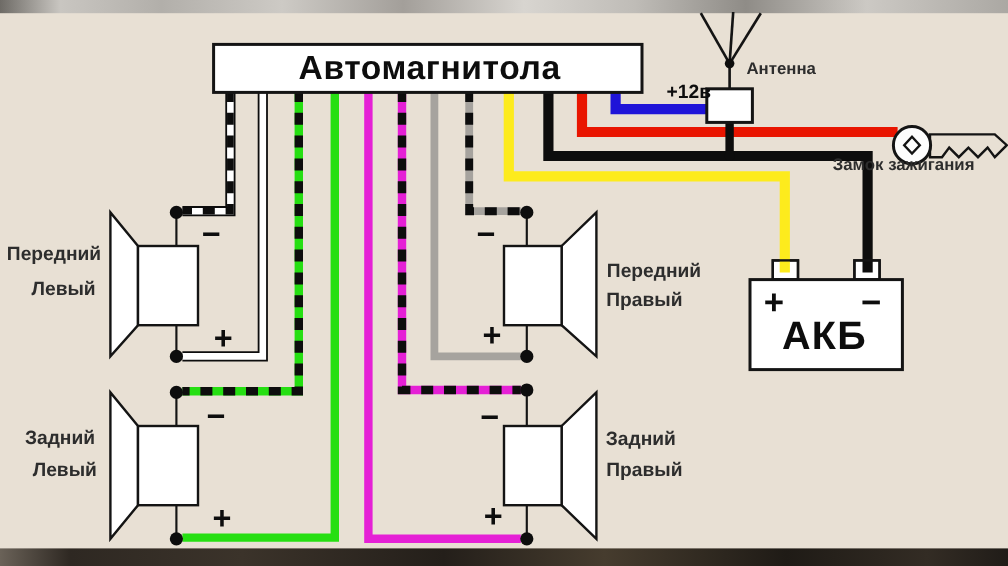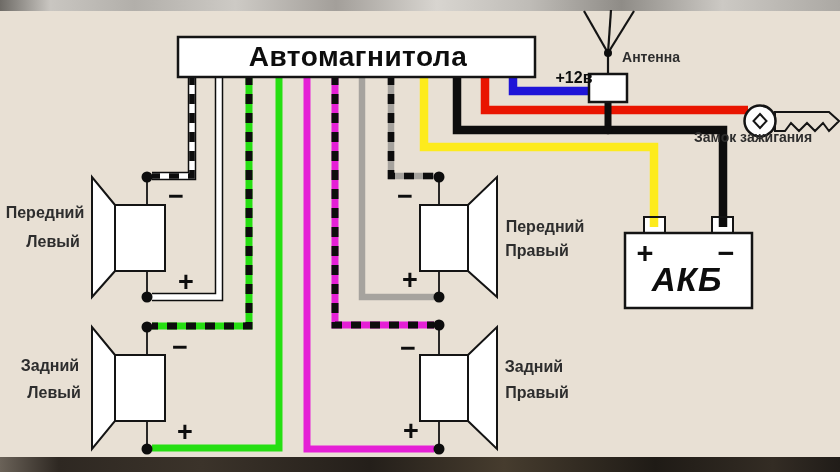--- a/index.html
+++ b/index.html
@@ -155,21 +155,21 @@
   </svg>
 
   <div class="t" id="title-label" style="left:358px; top:57px;">Автомагнитола</div>
 
   <div class="t" id="plus12v-label" style="left:561px; top:78px;margin-left:13px;">+12в</div>
   <div class="t small-lbl lbl" style="left:651px; top:57px;">Антенна</div>
   <div class="t small-lbl lbl" style="left:753px; top:92px;margin-top:45px;">Замок зажигания</div>
 
   <div class="t batt-sign" style="left:645px; top:253px;">+</div>
   <div class="t batt-sign" style="left:726px; top:253px;">−</div>
-  <div class="t" id="akb-label" style="left:687px; top:279px;font-style:italic;">АКБ</div>
+  <div class="t" id="akb-label" style="left:687px; top:279px;">АКБ</div>
 
   <div class="t lbl" style="left:45px; top:213px;">Передний</div>
   <div class="t lbl" style="left:53px; top:242px;">Левый</div>
   <div class="t lbl" style="left:545px; top:227px;">Передний</div>
   <div class="t lbl" style="left:537px; top:251px;">Правый</div>
   <div class="t lbl" style="left:50px; top:366px;">Задний</div>
   <div class="t lbl" style="left:54px; top:393px;">Левый</div>
   <div class="t lbl" style="left:534px; top:367px;">Задний</div>
   <div class="t lbl" style="left:537px; top:393px;">Правый</div>
 

